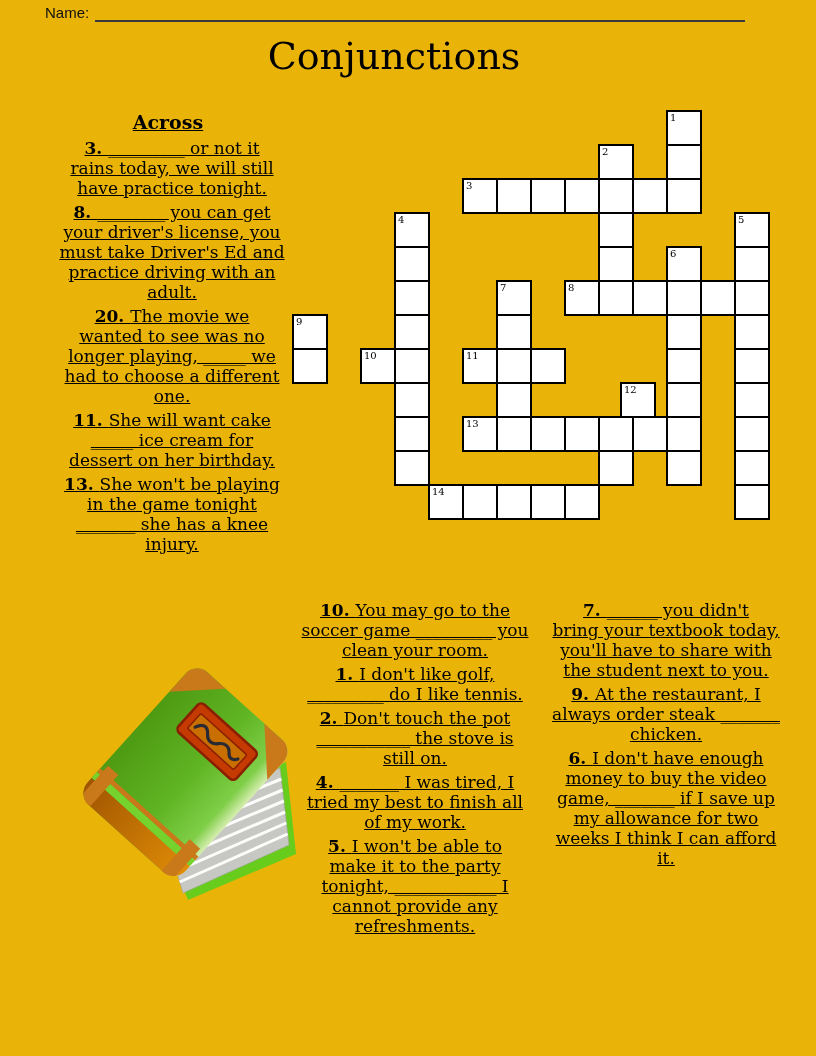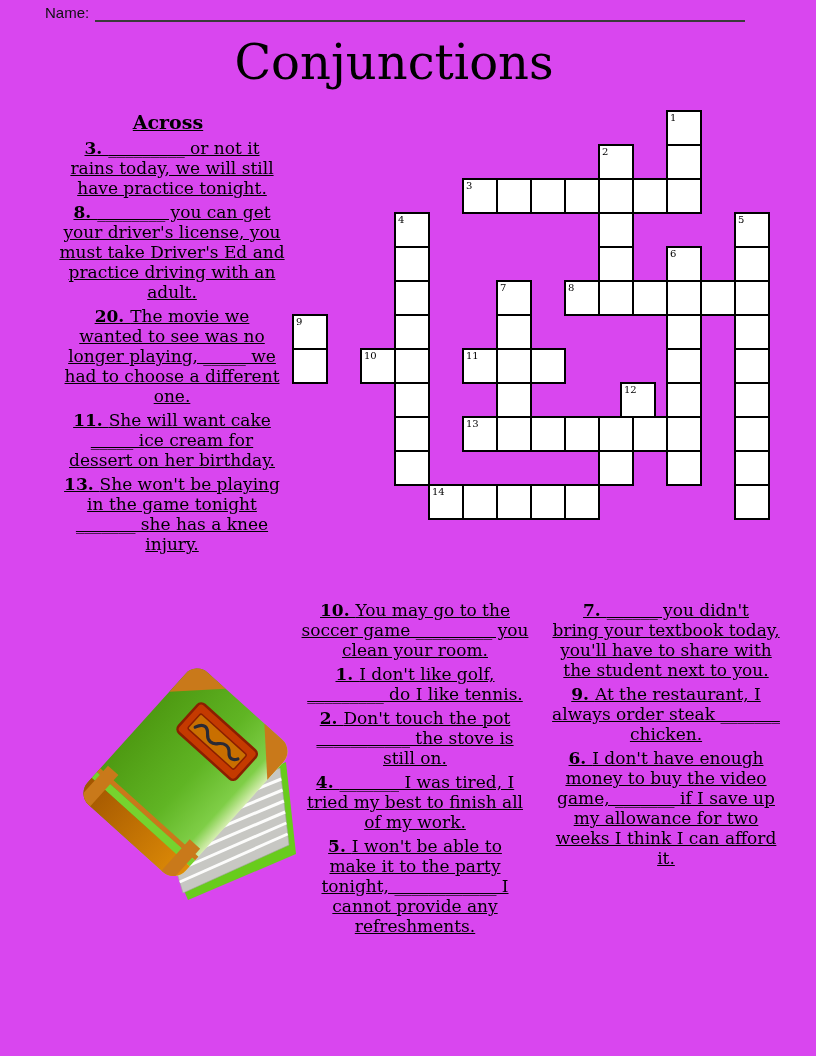--- a/index.html
+++ b/index.html
@@ -1,23 +1,23 @@
 <!DOCTYPE html>
 <html><head>
 <meta charset="utf-8">
 <style>
   html,body{margin:0;padding:0;background:#fff;}
-  .page{position:relative;width:816px;height:1056px;background:#d946ef;overflow:hidden;
+  .page{position:relative;width:816px;height:1056px;background:#eab308;overflow:hidden;
         font-family:"DejaVu Serif",serif;color:#000;}
   
   .name-row{position:absolute;left:45px;top:4px;width:700px;display:flex;align-items:flex-end;}
   .name-label{font-family:"Liberation Sans",sans-serif;font-size:15px;color:#111;line-height:18px;}
   .name-line{flex:1;margin-left:6px;border-bottom:2px solid #3a3a3a;height:16px;}
   .title{position:absolute;left:0;top:36px;width:788px;margin:0;text-align:center;
-         font-family:"DejaVu Serif",serif;font-size:48px;font-weight:normal;line-height:1.1;}
+         font-family:"DejaVu Serif",serif;font-size:38px;font-weight:normal;line-height:1.1;}
   
   .clues{position:absolute;font-size:17px;line-height:20px;text-align:center;}
   .clue{margin:0 0 4px 8px;white-space:pre-line;text-decoration:underline;}
   .clue b{font-weight:bold;}
   .clue-heading{font-size:19px;font-weight:bold;text-decoration:underline;margin:0 0 6px 0;}
   #col-left{left:48px;top:112px;width:240px;}
   #col-mid{left:291px;top:600px;width:240px;}
   #col-right{left:536px;top:600px;width:252px;}
   
   .grid{position:absolute;left:292px;top:110px;}

